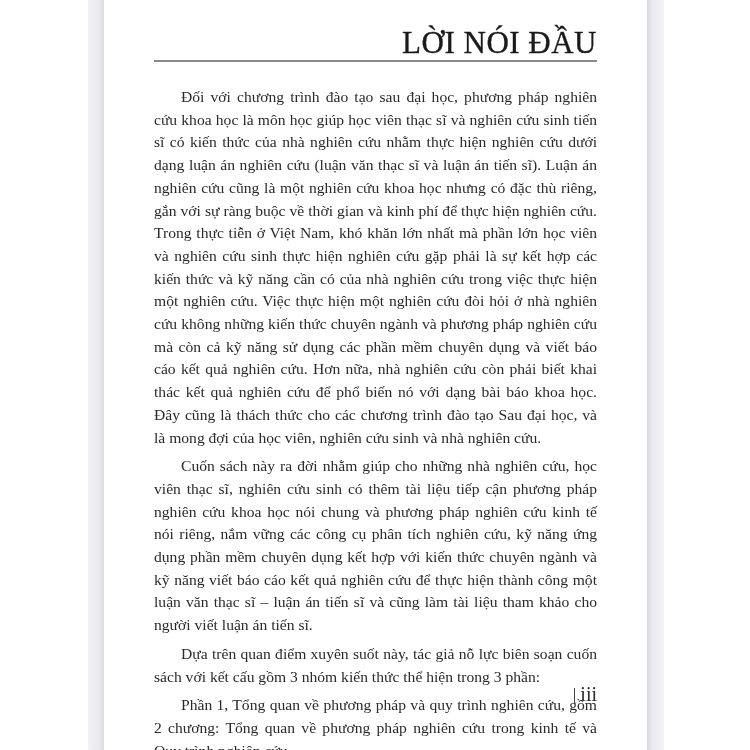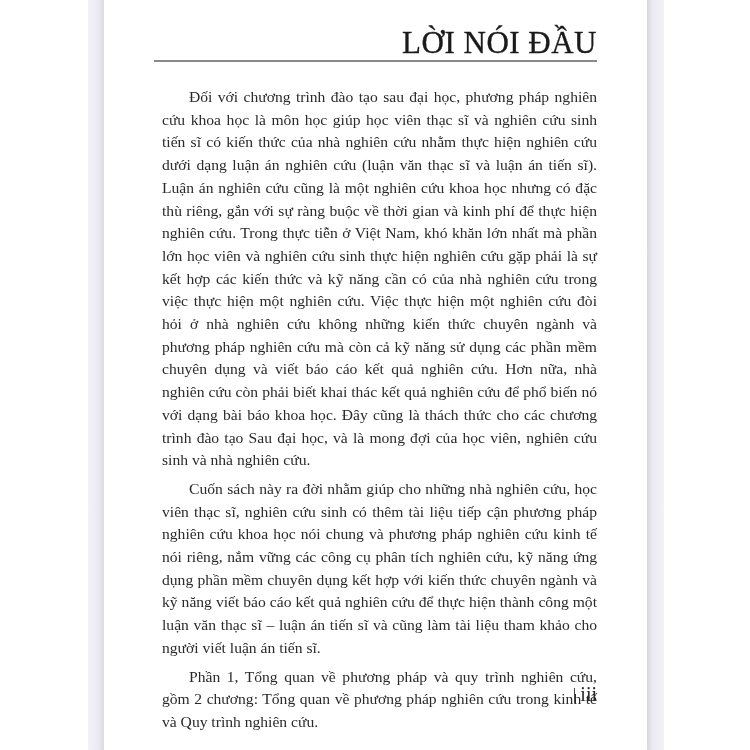--- a/index.html
+++ b/index.html
@@ -74,21 +74,21 @@
       left: 0;
       top: 86px;
       width: 443px;
       font-family: "Liberation Serif", "DejaVu Serif", serif;
       font-size: 15.6px;
       line-height: 22.7px;
       color: #2a2a2a;
       text-align: justify;
     }
     .body-text p {
-      margin: 0 0 6px 8px;
+      margin: 0 0 6px 0;
       text-indent: 27px;
       hyphens: none;
     }
     .page-number {
       position: absolute;
       right: 0;
       top: 683px;
       font-family: "Liberation Serif", "DejaVu Serif", serif;
       font-size: 20px;
       color: #2a2a2a;
@@ -108,20 +108,21 @@
 
 <div class="stage">
   <div class="edge-left"></div>
   <div class="page">
     <div class="content">
       <h1 class="title">LỜI NÓI ĐẦU</h1>
       <div class="rule"></div>
       <div class="body-text">
         <p>Đối với chương trình đào tạo sau đại học, phương pháp nghiên cứu khoa học là môn học giúp học viên thạc sĩ và nghiên cứu sinh tiến sĩ có kiến thức của nhà nghiên cứu nhằm thực hiện nghiên cứu dưới dạng luận án nghiên cứu (luận văn thạc sĩ và luận án tiến sĩ). Luận án nghiên cứu cũng là một nghiên cứu khoa học nhưng có đặc thù riêng, gắn với sự ràng buộc về thời gian và kinh phí để thực hiện nghiên cứu. Trong thực tiễn ở Việt Nam, khó khăn lớn nhất mà phần lớn học viên và nghiên cứu sinh thực hiện nghiên cứu gặp phải là sự kết hợp các kiến thức và kỹ năng cần có của nhà nghiên cứu trong việc thực hiện một nghiên cứu. Việc thực hiện một nghiên cứu đòi hỏi ở nhà nghiên cứu không những kiến thức chuyên ngành và phương pháp nghiên cứu mà còn cả kỹ năng sử dụng các phần mềm chuyên dụng và viết báo cáo kết quả nghiên cứu. Hơn nữa, nhà nghiên cứu còn phải biết khai thác kết quả nghiên cứu để phổ biến nó với dạng bài báo khoa học. Đây cũng là thách thức cho các chương trình đào tạo Sau đại học, và là mong đợi của học viên, nghiên cứu sinh và nhà nghiên cứu.</p>
         <p>Cuốn sách này ra đời nhằm giúp cho những nhà nghiên cứu, học viên thạc sĩ, nghiên cứu sinh có thêm tài liệu tiếp cận phương pháp nghiên cứu khoa học nói chung và phương pháp nghiên cứu kinh tế nói riêng, nắm vững các công cụ phân tích nghiên cứu, kỹ năng ứng dụng phần mềm chuyên dụng kết hợp với kiến thức chuyên ngành và kỹ năng viết báo cáo kết quả nghiên cứu để thực hiện thành công một luận văn thạc sĩ – luận án tiến sĩ và cũng làm tài liệu tham khảo cho người viết luận án tiến sĩ.</p>
+        <p>Dựa trên quan điểm xuyên suốt này, tác giả nỗ lực biên soạn cuốn sách với kết cấu gồm 3 nhóm kiến thức thể hiện trong 3 phần:</p>
         <p>Phần 1, Tổng quan về phương pháp và quy trình nghiên cứu, gồm 2 chương: Tổng quan về phương pháp nghiên cứu trong kinh tế và Quy trình nghiên cứu.</p>
 
       </div>
       <div class="page-number"><span class="bar"></span><span>iii</span></div>
     </div>
   </div>
   <div class="edge-right"></div>
 </div>
 
 </body></html>

